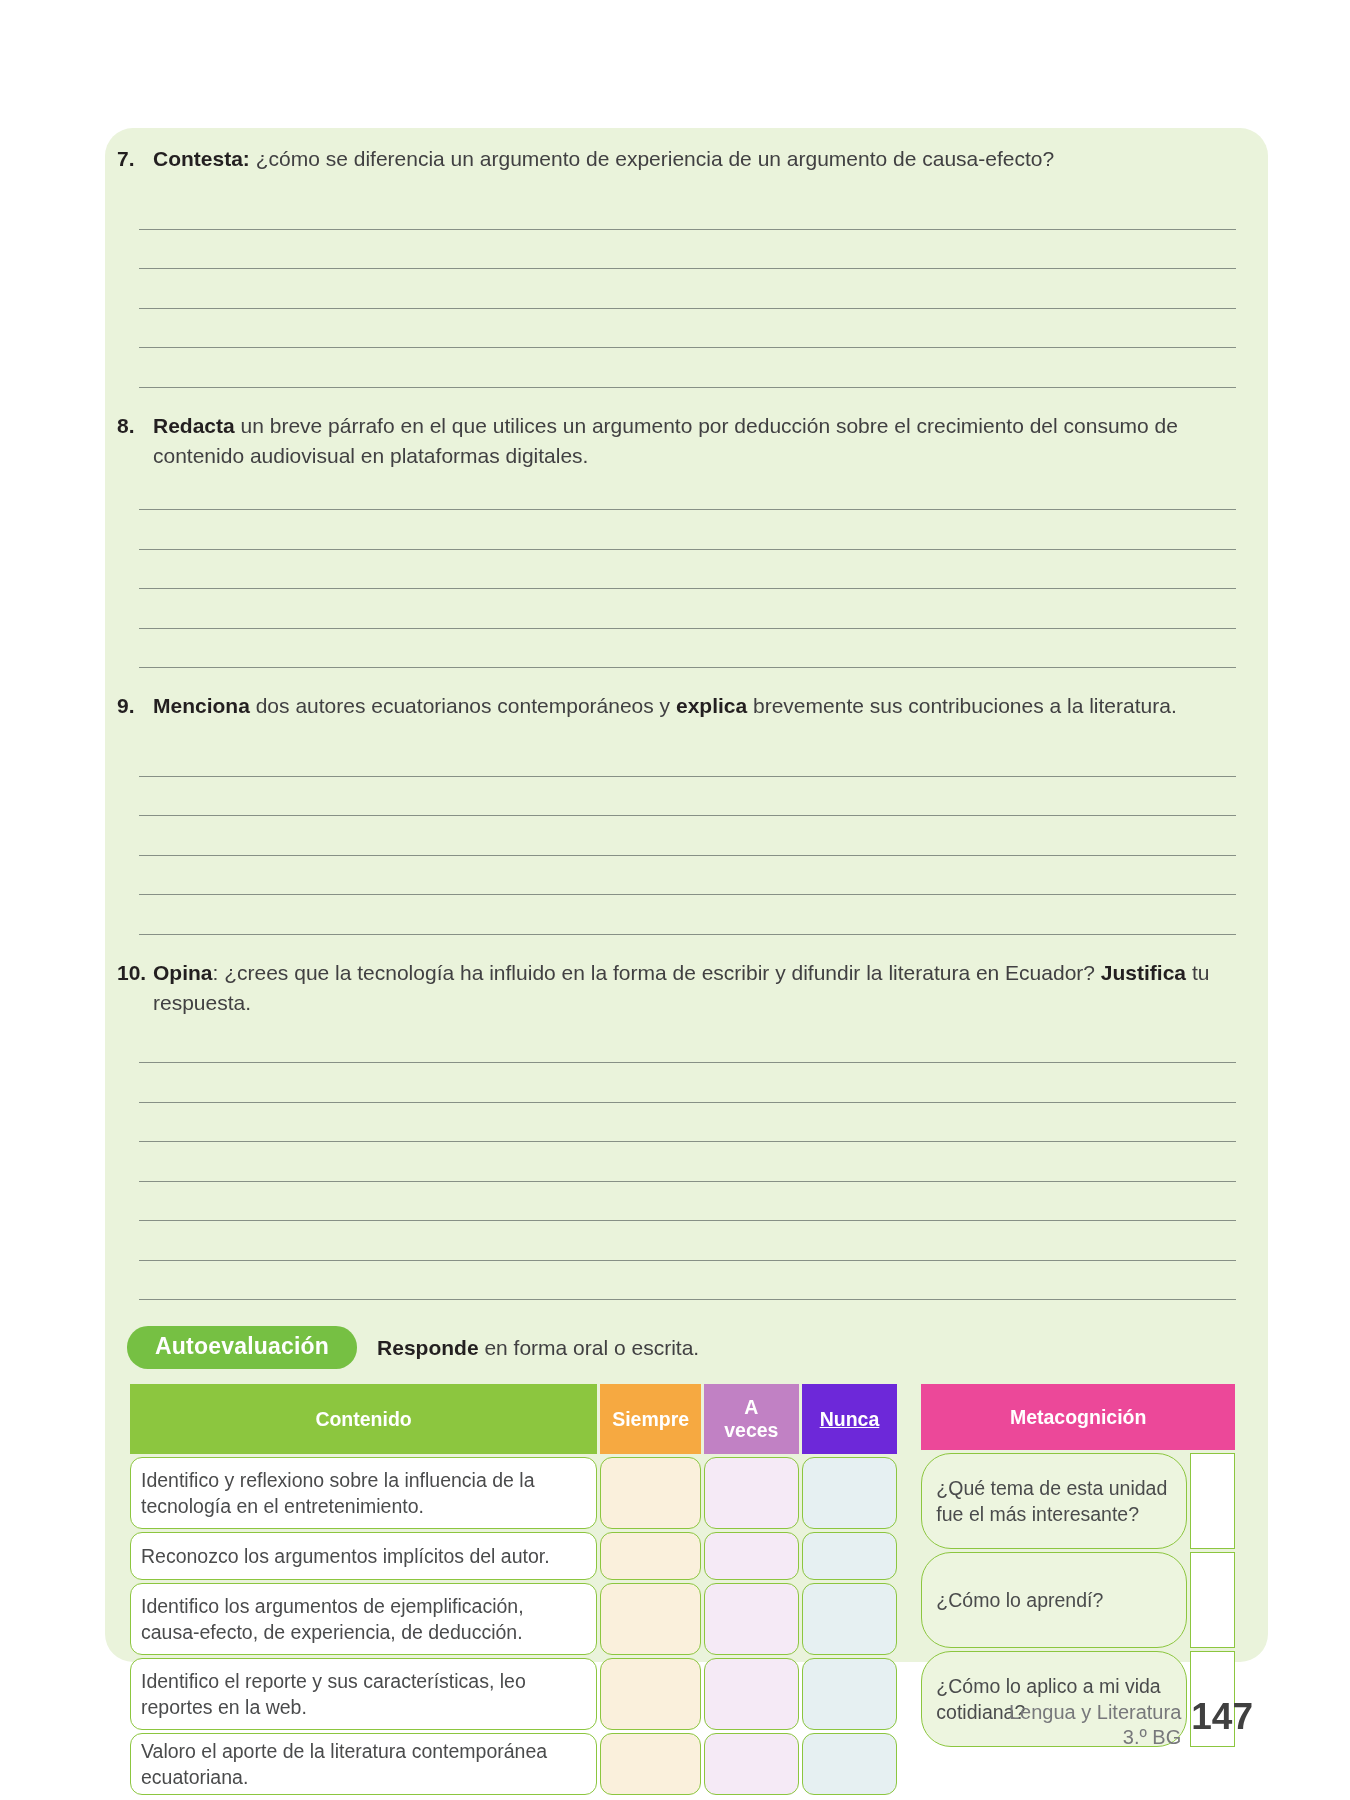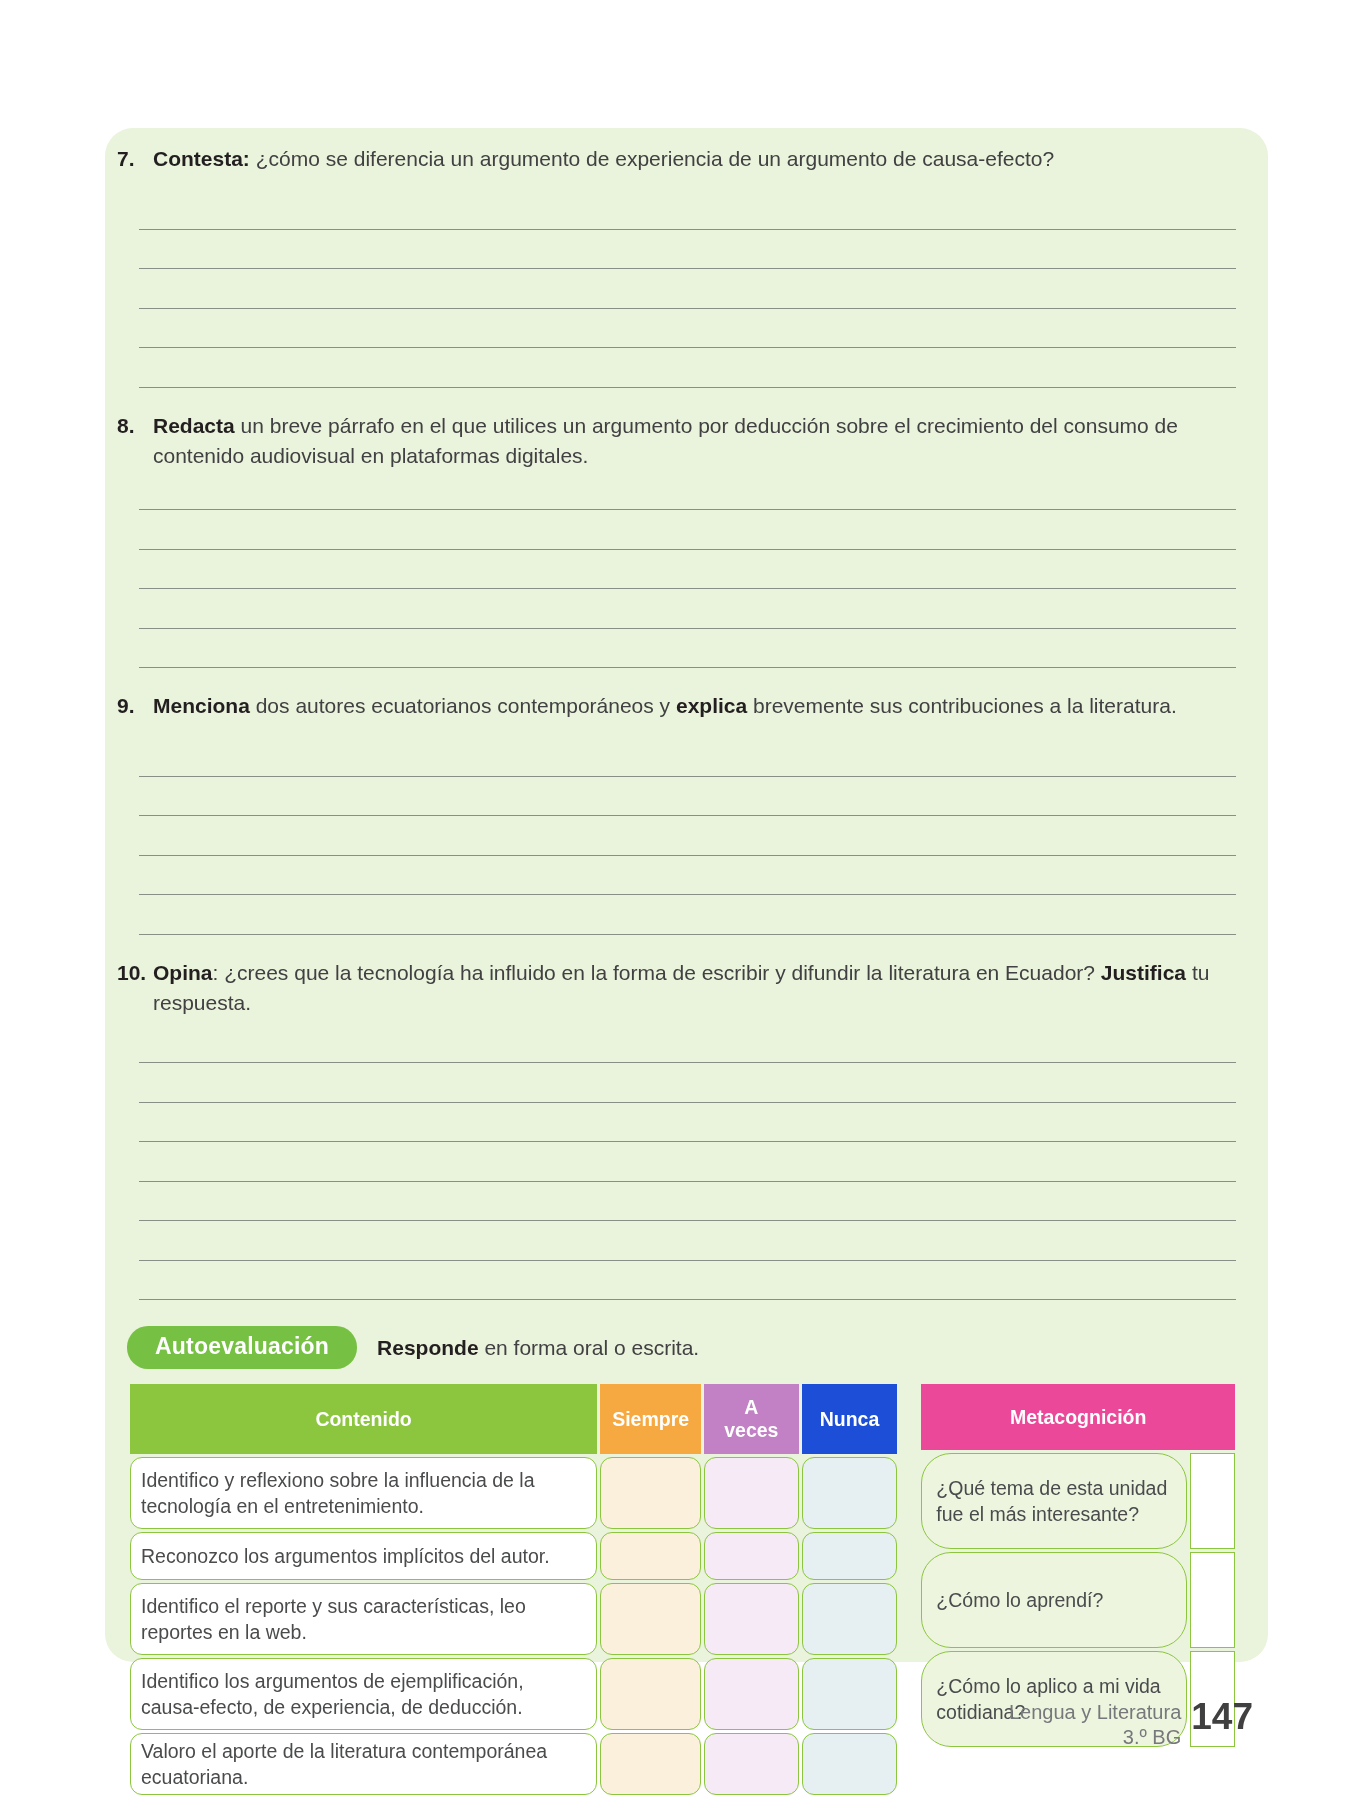--- a/index.html
+++ b/index.html
@@ -33,21 +33,21 @@
   .instruction{margin:0 0 0 20px;font-size:21px;}
   .instruction b{color:#231f20;}
   
   .tables{display:flex;align-items:flex-start;gap:18px;margin:12px 0 0 10px;}
   table{border-collapse:separate;border-spacing:3px;}
   th{font-weight:bold;color:#ffffff;font-size:19.5px;text-align:center;padding:12px;}
   td{border:1.5px solid #8cc63f;font-size:19.5px;line-height:26px;color:#4a4b4c;}
   .ctable .h-contenido{background:#8cc63f;width:548px;height:40px;}
   .ctable .h-siempre{background:#f6a941;width:74px;}
   .ctable .h-aveces{background:#c181c4;width:76px;}
-  .ctable .h-nunca{background:#1d4ed8;width:76px;}
+  .ctable .h-nunca{background:#6d28d9;width:76px;text-decoration:underline;}
   .ctable .c-text{background:#ffffff;padding:4px 10px;}
   .ctable .c-s{background:#faf0dc;}
   .ctable .c-a{background:#f5eaf6;}
   .ctable .c-n{background:#e6f0f2;}
   .ctable td{height:38px;border-radius:12px;}
   .ctable tr.tall td{height:62px;}
   .mtable .h-meta{background:#ec4899;height:42px;width:330px;}
   .mtable .m-q{background:#edf5df;width:272px;padding:6px 14px;height:82px;border-radius:30px;}
   .mtable .m-a{background:#ffffff;width:52px;}
   
@@ -133,27 +133,27 @@
           <td class="c-a"></td>
           <td class="c-n"></td>
         </tr>
         <tr>
           <td class="c-text">Reconozco los argumentos implícitos del autor.</td>
           <td class="c-s"></td>
           <td class="c-a"></td>
           <td class="c-n"></td>
         </tr>
         <tr class="tall">
-          <td class="c-text">Identifico el reporte y sus características, leo reportes en la web.</td>
+          <td class="c-text">Identifico los argumentos de ejemplificación, causa-efecto, de experiencia, de deducción.</td>
           <td class="c-s"></td>
           <td class="c-a"></td>
           <td class="c-n"></td>
         </tr>
         <tr class="tall">
-          <td class="c-text">Identifico los argumentos de ejemplificación, causa-efecto, de experiencia, de deducción.</td>
+          <td class="c-text">Identifico el reporte y sus características, leo reportes en la web.</td>
           <td class="c-s"></td>
           <td class="c-a"></td>
           <td class="c-n"></td>
         </tr>
         <tr>
           <td class="c-text">Valoro el aporte de la literatura contemporánea ecuatoriana.</td>
           <td class="c-s"></td>
           <td class="c-a"></td>
           <td class="c-n"></td>
         </tr>

